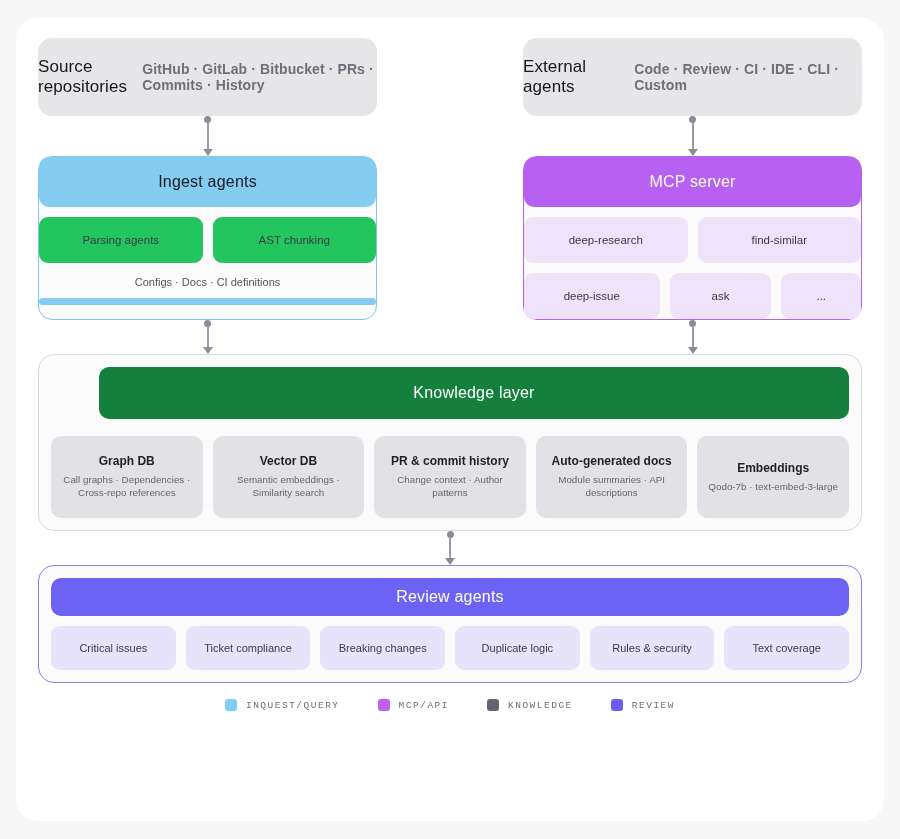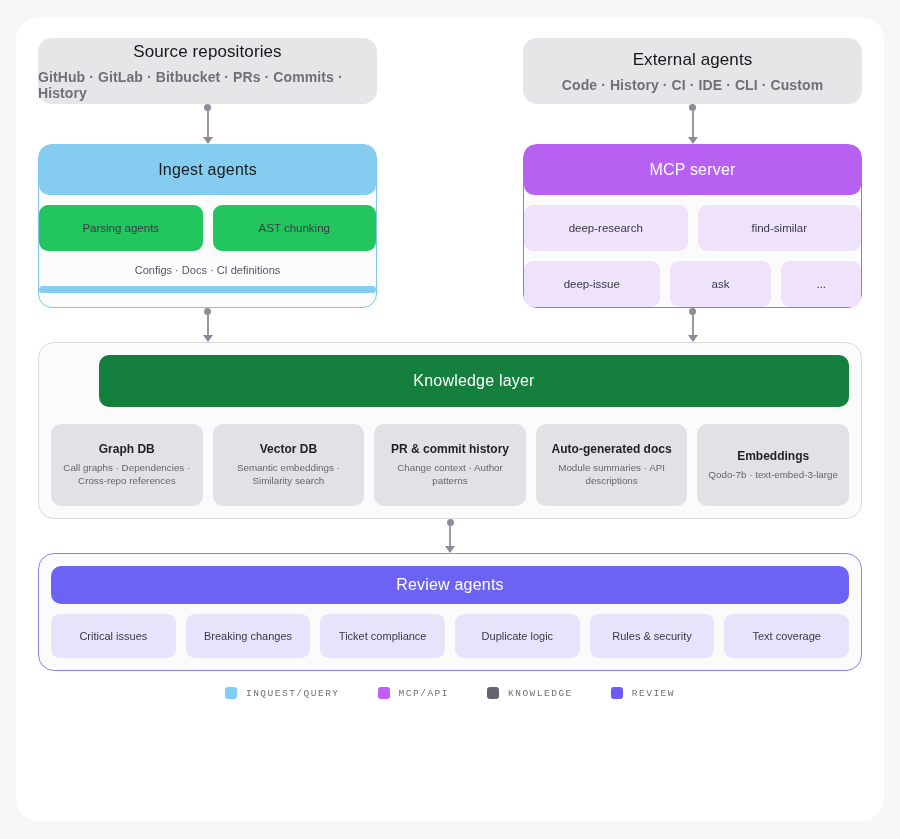--- a/index.html
+++ b/index.html
@@ -22,22 +22,22 @@
     display: flex;
     flex-direction: column;
   }
 
   
   .top-row { display: flex; gap: 146px; }
   .source-box {
     flex: 1;
     background: #e6e6e8;
     border-radius: 14px;
-    height: 66px;
-    display: flex; flex-direction: column;
+    height: 78px;
+    display: flex; flex-direction: row;
     align-items: center; justify-content: center;
     gap: 7px;
   }
   .source-title { font-size: 17px; color: #17171b; letter-spacing: .1px; }
   .source-sub { font-size: 14px; color: #6f6f79; letter-spacing: .1px; font-weight: bold; }
 
   
   .conn-row { display: flex; gap: 146px; }
   .conn-cell { flex: 1; display: flex; justify-content: center; }
   .connector {
@@ -168,21 +168,21 @@
 <div class="page">
  <div class="card">
 
   <div class="top-row">
     <div class="source-box">
       <div class="source-title">Source repositories</div>
       <div class="source-sub">GitHub · GitLab · Bitbucket · PRs · Commits · History</div>
     </div>
     <div class="source-box">
       <div class="source-title">External agents</div>
-      <div class="source-sub">Code · History · CI · IDE · CLI · Custom</div>
+      <div class="source-sub">Code · Review · CI · IDE · CLI · Custom</div>
     </div>
   </div>
 
   <div class="conn-row">
     <div class="conn-cell">
       <div class="connector conn-40">
         <div class="conn-dot"></div>
         <div class="conn-line"></div>
         <div class="conn-head"></div>
       </div>
@@ -273,22 +273,22 @@
         <div class="conn-line"></div>
         <div class="conn-head"></div>
       </div>
     </div>
   </div>
 
   <div class="outer-panel review-panel">
     <div class="review-head">Review agents</div>
     <div class="chip-row">
       <div class="chip-review">Critical issues</div>
+      <div class="chip-review">Ticket compliance</div>
       <div class="chip-review">Breaking changes</div>
-      <div class="chip-review">Ticket compliance</div>
       <div class="chip-review">Duplicate logic</div>
       <div class="chip-review">Rules &amp; security</div>
       <div class="chip-review">Text coverage</div>
     </div>
   </div>
 
   <div class="legend">
     <div class="legend-item">
       <div class="legend-sw" style="background: rgb(127, 205, 245);"></div>
       <div class="legend-label">INQUEST/QUERY</div>

